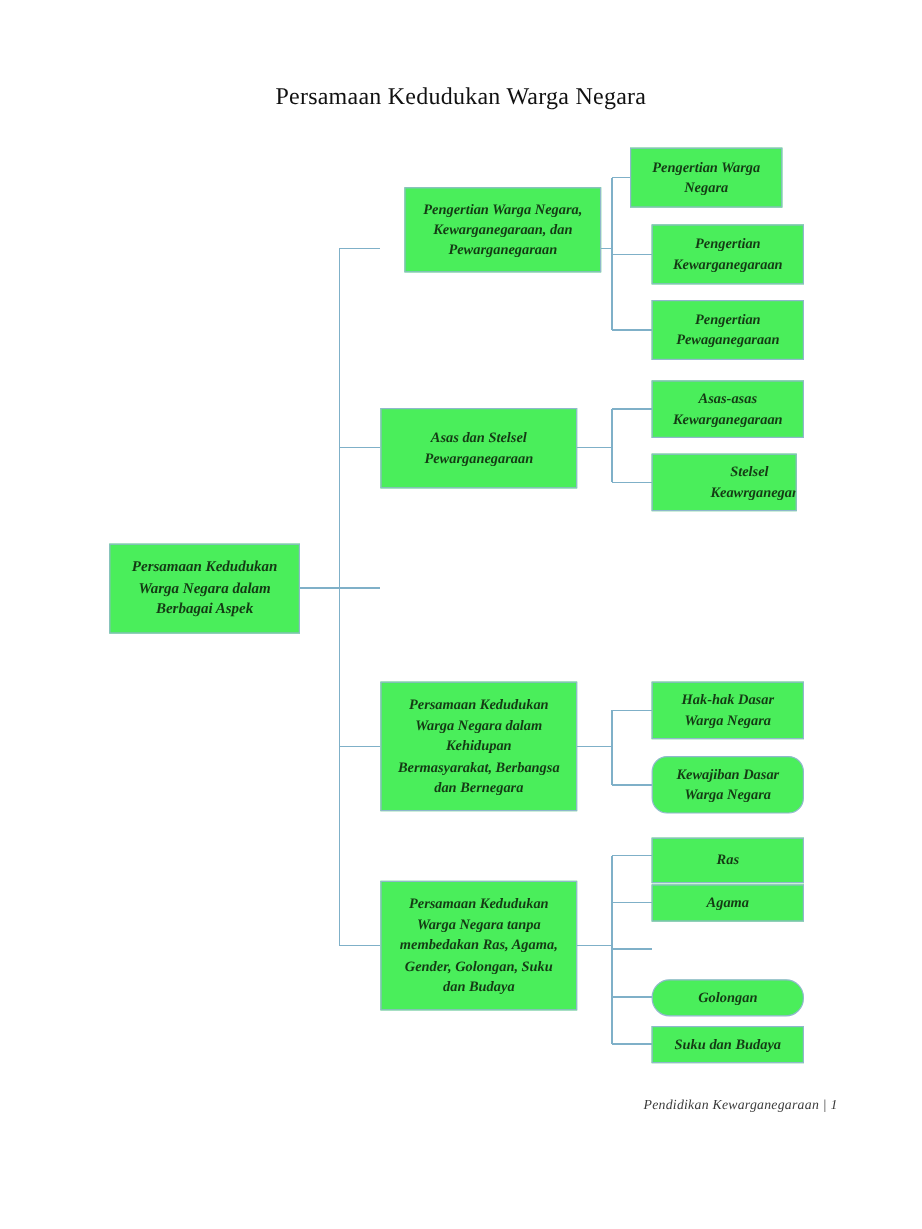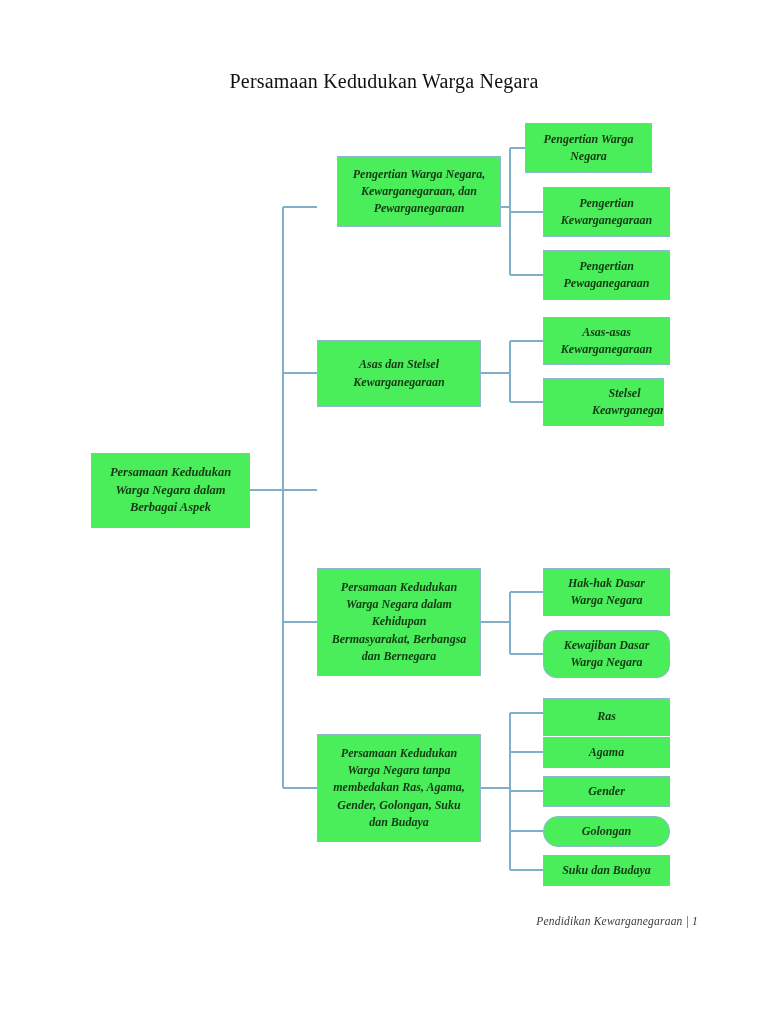--- a/index.html
+++ b/index.html
@@ -159,21 +159,21 @@
       <span class="node-text">Pengertian
 Kewarganegaraan</span>
     </div>
     <div class="node leaf" style="left:543px; top:250px; width:127px; height:50px;">
       <span class="node-text">Pengertian
 Pewaganegaraan</span>
     </div>
 
     <div class="node branch" style="left:317px; top:340px; width:164px; height:67px;">
       <span class="node-text">Asas dan Stelsel
-Kewarganegaraan</span>
+Pewarganegaraan</span>
     </div>
     <div class="node leaf" style="left:543px; top:317px; width:127px; height:48px;">
       <span class="node-text">Asas-asas
 Kewarganegaraan</span>
     </div>
     <div class="node leaf" style="left:543px; top:378px; width:121px; height:48px;padding-left:48px;">
       <span class="node-text">Stelsel
 Keawrganegaraan</span>
     </div>
 
@@ -200,23 +200,20 @@
 membedakan Ras, Agama,
 Gender, Golongan, Suku
 dan Budaya</span>
     </div>
     <div class="node leaf" style="left:543px; top:698px; width:127px; height:38px;">
       <span class="node-text">Ras</span>
     </div>
     <div class="node leaf" style="left:543px; top:737px; width:127px; height:31px;align-items:center;">
       <span class="node-text">Agama</span>
     </div>
-    <div class="node leaf" style="left:543px; top:776px; width:127px; height:31px;">
-      <span class="node-text">Gender</span>
-    </div>
     <div class="node leaf" style="left:543px; top:816px; width:127px; height:31px;border-radius:15px;">
       <span class="node-text">Golongan</span>
     </div>
     <div class="node leaf" style="left:543px; top:855px; width:127px; height:31px;">
       <span class="node-text">Suku dan Budaya</span>
     </div>
 
   </div>
 
   <div class="footer">Pendidikan Kewarganegaraan | 1</div>

